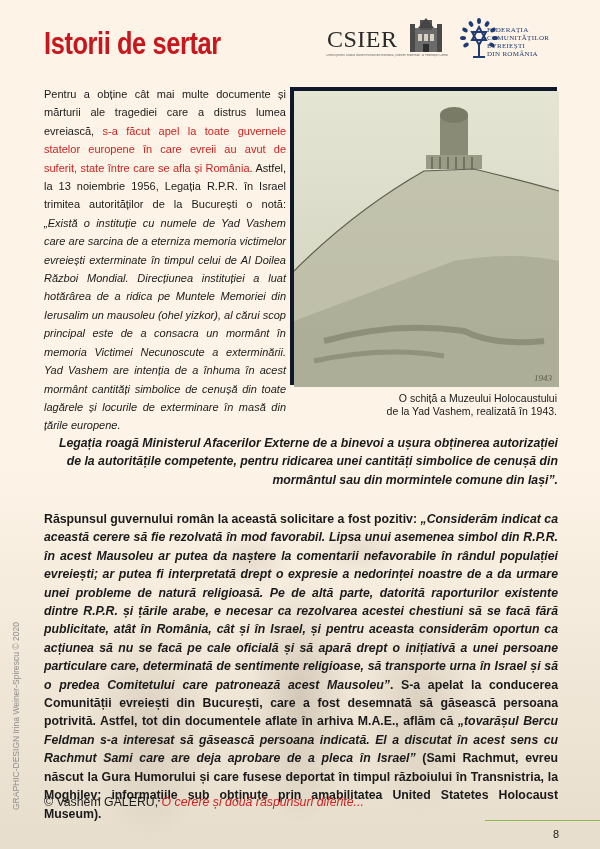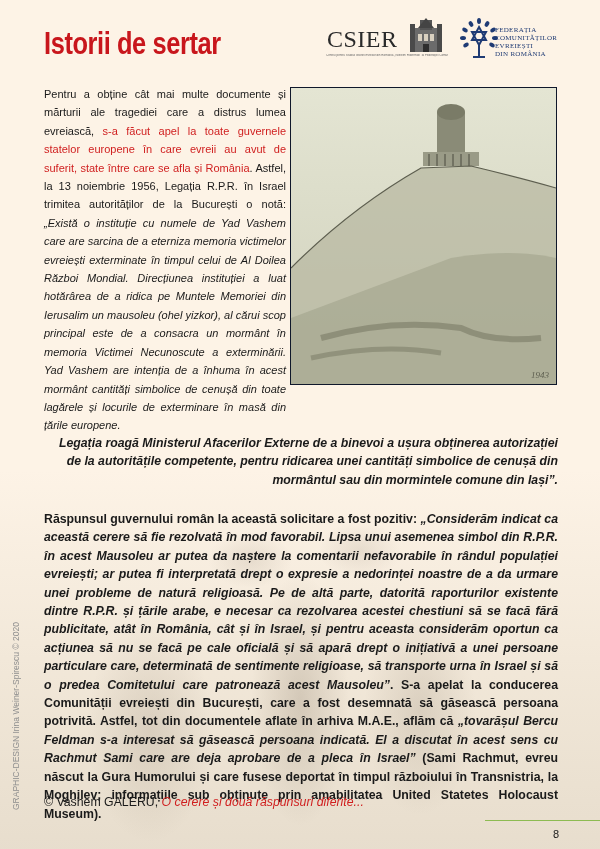--- a/index.html
+++ b/index.html
@@ -39,36 +39,36 @@
   }
   .logo-csier .csier-sub {
     position: absolute; left: 4px; top: 40px; width: 122px; font-size: 3px; color: #666;
     line-height: 3px; white-space: nowrap; overflow: hidden;
   }
   .logo-fcer {
     position: absolute; left: 460px; top: 18px; width: 130px; height: 40px;
   }
   .logo-fcer .tree { position: absolute; left: 0; top: 0; width: 38px; height: 40px; }
   .logo-fcer .fcer-text {
-    position: absolute; left: 35px; top: 8px; font-family: "Liberation Serif", serif;
+    position: absolute; left: 27px; top: 8px; font-family: "Liberation Serif", serif;
     font-size: 7px; line-height: 8px; color: #1f3b74; letter-spacing: 0.3px;
   }
   .col-text {
     position: absolute; left: 44px; top: 85px; width: 242px;
     font-size: 11px; line-height: 18.4px; text-align: justify; margin: 0;
   }
   .full-text {
     position: absolute; left: 44px; width: 514px;
     font-size: 12.3px; line-height: 18.4px; text-align: justify; margin: 0; font-weight: bold;
   }
   .red { color: #d01f1f; }
   .it { font-style: italic; text-align: right; }
   .sketch {
     position: absolute; left: 290px; top: 87px; width: 267px; height: 298px;
-    border: 1px solid #0f172a; box-sizing: border-box;
+    border: 4px solid #0f172a; box-sizing: border-box;
     background: #f0abfc;
   }
   .caption {
     position: absolute; left: 300px; top: 392px; width: 257px;
     font-size: 10.5px; line-height: 12.5px; text-align: right; color: #1a1a1a;
   }
   .credit {
     position: absolute; left: 44px; top: 795px; font-size: 12.3px;
   }
   .side-credit {
@@ -158,20 +158,22 @@
         <line x1="162" y1="66" x2="162" y2="78"></line>
       <line x1="170" y1="66" x2="170" y2="78"></line>
         <line x1="178" y1="66" x2="178" y2="78"></line>
     </g>
     <path d="M0 180 Q60 120 130 80 L180 78 Q230 90 265 100" stroke="#5d5e4f" stroke-width="1.2" fill="none"></path>
     <text x="240" y="290" font-size="9" fill="#5d5e4f" font-family="Liberation Serif, serif" font-style="italic">1943</text>
   </svg>
 </div>
 
 <div class="caption">
+  <div>O schiță a Muzeului Holocaustului</div>
+  <div>de la Yad Vashem, realizată în 1943.</div>
 </div>
 
 <p class="full-text it" style="top: 434px;">Legația roagă Ministerul Afacerilor Externe de a binevoi a ușura obținerea autorizației de la autoritățile competente, pentru ridicarea unei cantități simbolice de cenușă din mormântul sau din mormintele comune din Iași”.</p>
 
 <p class="full-text" style="top: 510px;"><span>Răspunsul guvernului român la această solicitare a fost pozitiv: </span><span class="it">„Considerăm indicat ca această cerere să fie rezolvată în mod favorabil. Lipsa unui asemenea simbol din R.P.R. în acest Mausoleu ar putea da naștere la comentarii nefavorabile în rândul populației evreiești; ar putea fi interpretată drept o expresie a nedorinței noastre de a da urmare unei probleme de natură religioasă. Pe de altă parte, datorită raporturilor existente dintre R.P.R. și țările arabe, e necesar ca rezolvarea acestei chestiuni să se facă fără publicitate, atât în România, cât și în Israel, și pentru aceasta considerăm oportun ca acțiunea să nu se facă pe cale oficială și să apară drept o inițiativă a unei persoane particulare care, determinată de sentimente religioase, să transporte urna în Israel și să o predea Comitetului care patronează acest Mausoleu”</span><span>. S-a apelat la conducerea Comunității evreiești din București, care a fost desemnată să găsească persoana potrivită. Astfel, tot din documentele aflate în arhiva M.A.E., aflăm că </span><span class="it">„tovarășul Bercu Feldman s-a interesat să găsească persoana indicată. El a discutat în acest sens cu Rachmut Sami care are deja aprobare de a pleca în Israel”</span><span> (Sami Rachmut, evreu născut la Gura Humorului și care fusese deportat în timpul războiului în Transnistria, la Moghilev; informațiile sub obținute prin amabilitatea United Statetes Holocaust Museum).</span></p>
 
 <div class="credit"><span>© Vashem GALERU, </span><span class="red it">O cerere și două răspunsuri diferite...</span></div>
 
 <div class="side-credit">GRAPHIC-DESIGN Irina Weiner-Spirescu © 2020</div>
 

